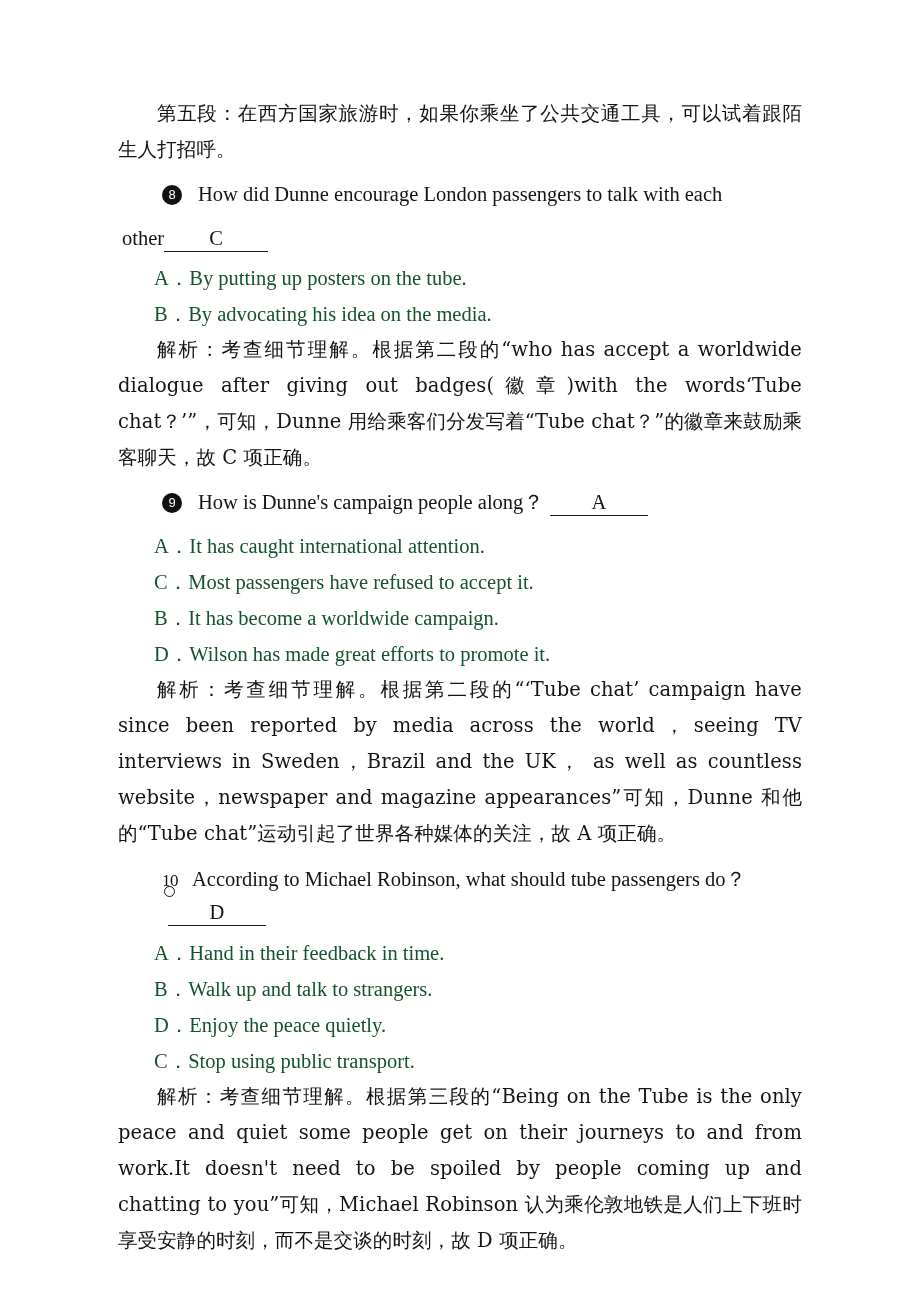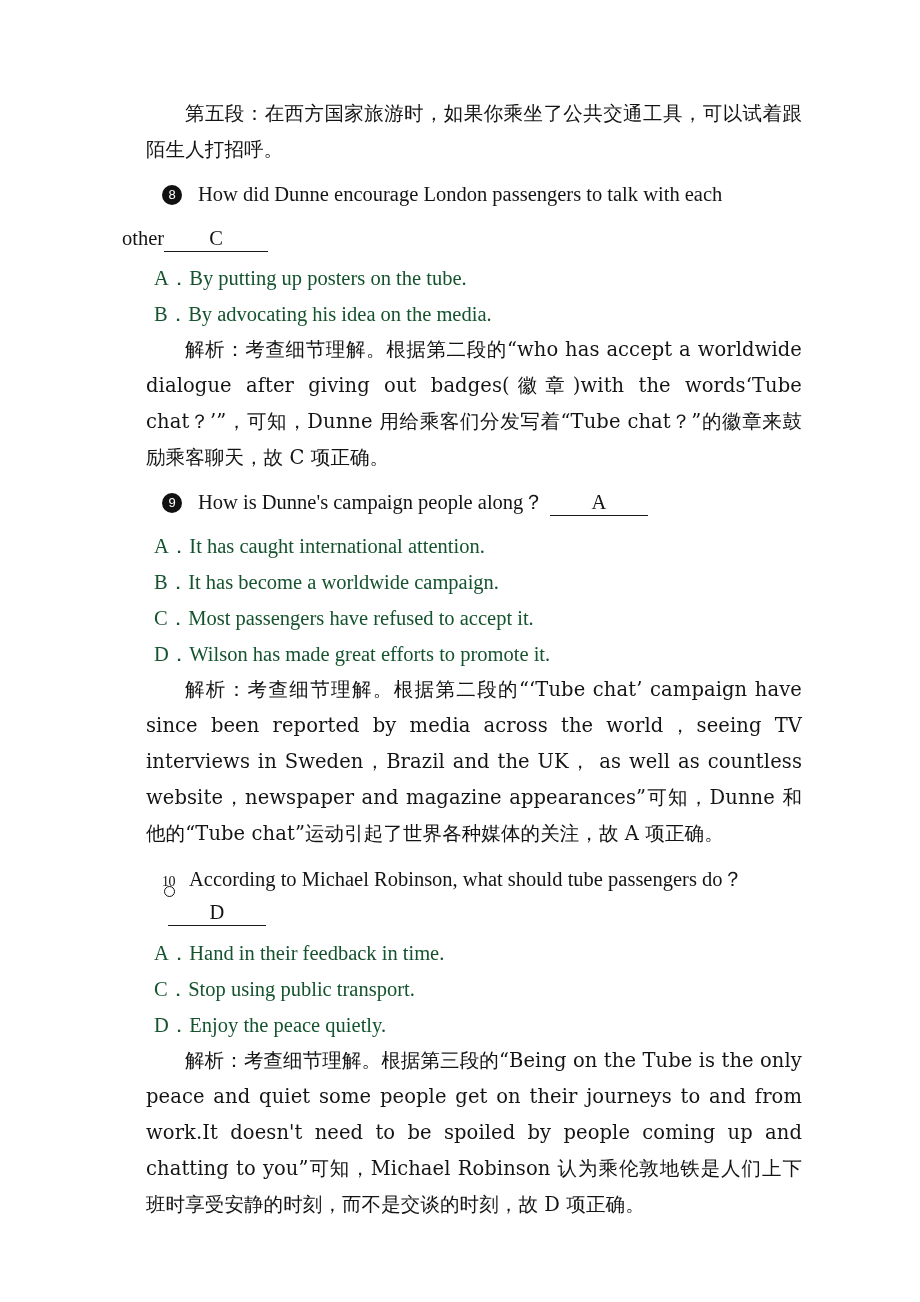--- a/index.html
+++ b/index.html
@@ -35,21 +35,20 @@
     margin: 0 0 0 0;
     color: #141414;
     letter-spacing: 0.1px;
   }
   .para.indent {
     text-indent: 2em;
   }
   .cn {
     font-family: "DejaVu Serif", "Liberation Serif", serif;
     font-size: 19.5px;
-    margin-left: 28px;
   }
   
   .qline {
     font-size: 20.5px;
     line-height: 36px;
     margin: 8px;
     padding-left: 36px;
     text-align: left;
     color: #141414;
   }
@@ -69,21 +68,21 @@
   }
   .qline .marker.ten {
     background: transparent;
     color: #111111;
     width: auto;
     height: auto;
     line-height: 1;
     border-radius: 0;
     position: relative;
     font-family: "Liberation Serif", serif;
-    font-size: 14px;
+    font-size: 17px;
     vertical-align: baseline;
     margin-right: 14px;
   }
   .qline .marker.ten .digits {
     display: block;
     letter-spacing: -0.5px;
   }
   .qline .marker.ten .ring {
     display: block;
     width: 9px;
@@ -144,28 +143,29 @@
     <p class="wrapline"><span>other</span><span class="blank inlinetight">C</span></p>
 
     <p class="opt"><span class="olabel">A．</span><span>By putting up posters on the tube.</span></p>
     <p class="opt"><span class="olabel">B．</span><span>By advocating his idea on the media.</span></p>
 
     <p class="para indent cn"><span>解析：</span><span>考查细节理解。根据第二段的“who has accept a worldwide dialogue after giving out badges(徽章)with the words‘Tube chat？’”，可知，Dunne 用给乘客们分发写着“Tube chat？”的徽章来鼓励乘客聊天，故 C 项正确。</span></p>
 
     <p class="qline"><span class="marker">9</span><span class="qtext">How is Dunne's campaign people along？</span><span class="blank">A</span></p>
 
     <p class="opt"><span class="olabel">A．</span><span>It has caught international attention.</span></p>
+    <p class="opt"><span class="olabel">C．</span><span>Most passengers have refused to accept it.</span></p>
     <p class="opt"><span class="olabel">B．</span><span>It has become a worldwide campaign.</span></p>
-    <p class="opt"><span class="olabel">C．</span><span>Most passengers have refused to accept it.</span></p>
     <p class="opt"><span class="olabel">D．</span><span>Wilson has made great efforts to promote it.</span></p>
 
     <p class="para indent cn"><span>解析：</span><span>考查细节理解。根据第二段的“‘Tube chat’ campaign have since been reported by media across the world，seeing TV interviews in Sweden，Brazil and the UK， as well as countless website，newspaper and magazine appearances”可知，Dunne 和他的“Tube chat”运动引起了世界各种媒体的关注，故 A 项正确。</span></p>
 
     <p class="qline qline-10"><span class="marker ten"><span class="digits">10</span><span class="ring"></span></span><span class="qtext">According to Michael Robinson, what should tube passengers do？</span><span class="blank">D</span></p>
 
     <p class="opt"><span class="olabel">A．</span><span>Hand in their feedback in time.</span></p>
+    <p class="opt"><span class="olabel">B．</span><span>Walk up and talk to strangers.</span></p>
+    <p class="opt"><span class="olabel">D．</span><span>Enjoy the peace quietly.</span></p>
     <p class="opt"><span class="olabel">C．</span><span>Stop using public transport.</span></p>
-    <p class="opt"><span class="olabel">D．</span><span>Enjoy the peace quietly.</span></p>
 
     <p class="para indent cn"><span>解析：</span><span>考查细节理解。根据第三段的“Being on the Tube is the only peace and quiet some people get on their journeys to and from work.It doesn't need to be spoiled by people coming up and chatting to you”可知，Michael Robinson 认为乘伦敦地铁是人们上下班时享受安静的时刻，而不是交谈的时刻，故 D 项正确。</span></p>
 
   </div>
 </div>
 
 </body></html>

